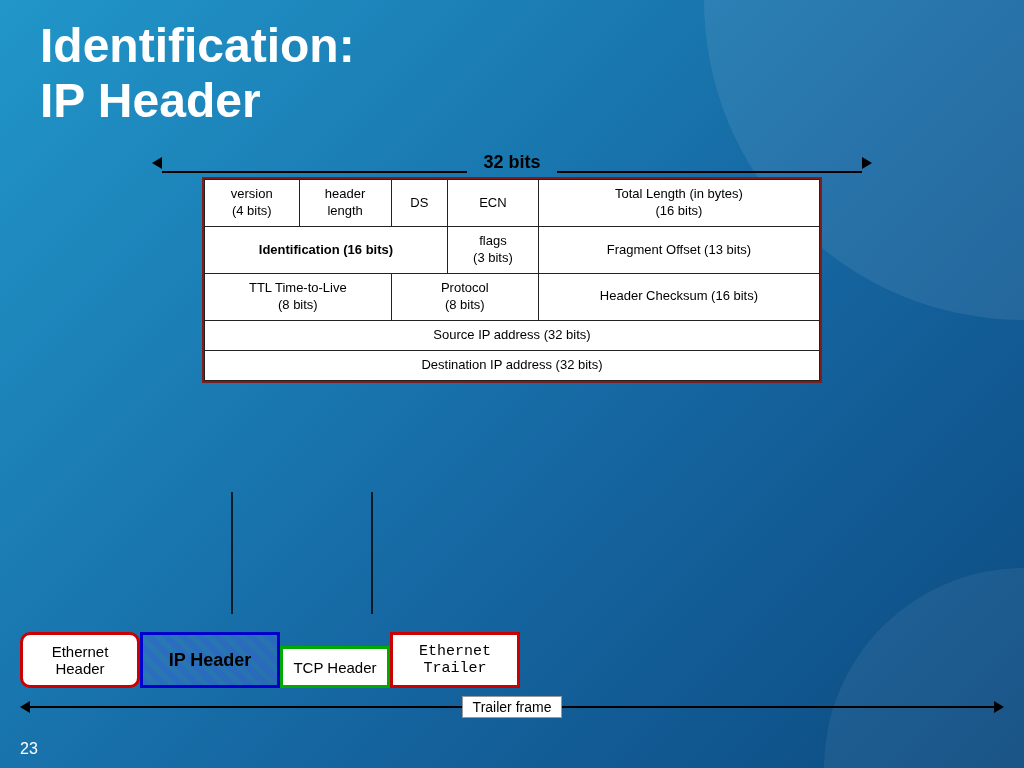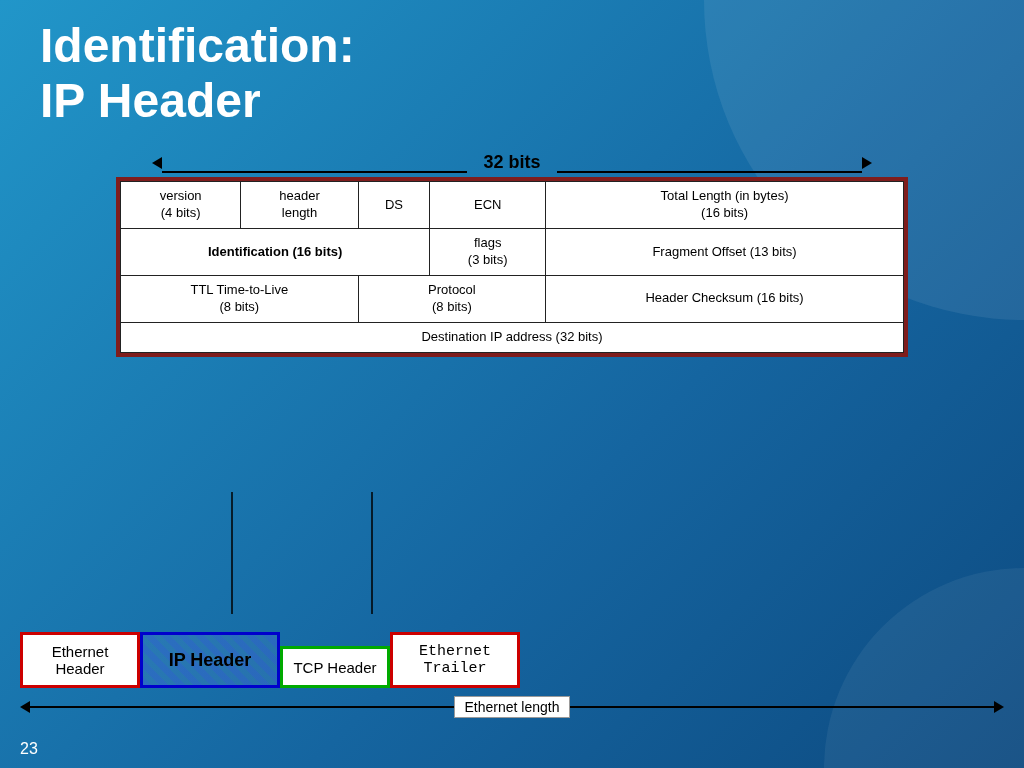--- a/index.html
+++ b/index.html
@@ -92,24 +92,24 @@
     .bits-label {
       font-weight: bold;
       font-size: 18px;
       color: #000;
       padding: 0 16px;
       white-space: nowrap;
     }
 
     
     .ip-table-wrapper {
-      width: 792px;
+      width: 620px;
       margin: 0 auto;
       background: #fff;
-      border: 4px solid #7f1d1d;
+      border: 2px solid #7f1d1d;
     }
     .ip-table {
       width: 100%;
       border-collapse: collapse;
       font-size: 13px;
       color: #000;
     }
     .ip-table td {
       border: 1.5px solid #222;
       padding: 6px 8px;
@@ -133,20 +133,21 @@
       font-weight: normal;
       background: #fff;
       border: 3px solid #cc0000;
       padding: 4px 8px;
       text-align: center;
     }
     .frame-box.eth-header {
       border-color: #cc0000;
       min-width: 120px;
       flex: 0 0 120px;
+      border-radius: 10px;
     }
     .frame-box.ip-header {
       border: 3px solid #0000cc;
       min-width: 140px;
       flex: 0 0 140px;
       background: repeating-linear-gradient(
         45deg,
         rgba(100,100,255,0.25),
         rgba(100,100,255,0.25) 6px,
         rgba(180,180,255,0.1) 6px,
@@ -219,20 +220,23 @@
           <td colspan="3"><strong>Identification (16 bits)</strong></td>
           <td>flags<br>(3 bits)</td>
           <td>Fragment Offset (13 bits)</td>
         </tr>
         <tr>
           <td colspan="2">TTL Time-to-Live<br>(8 bits)</td>
           <td colspan="2">Protocol<br>(8 bits)</td>
           <td>Header Checksum (16 bits)</td>
         </tr>
         <tr>
+          <td colspan="5">Source IP address (32 bits)</td>
+        </tr>
+        <tr>
           <td colspan="5">Destination IP address (32 bits)</td>
         </tr>
       </tbody>
     </table>
   </div>
 </div>
 
 <svg style="position:absolute;top:0;left:0;width:1024px;height:768px;pointer-events:none;z-index:3;">
 
   <line x1="232" y1="492" x2="232" y2="614" stroke="#000" stroke-width="1.5"></line>
@@ -253,20 +257,20 @@
     </div>
     <div class="frame-box eth-trailer">
       <span>Ethernet Trailer</span>
     </div>
   </div>
 
   <div style="display:flex;align-items:center;margin-top:8px;">
     <div style="display:flex;align-items:center;width:100%;">
       <span style="width:0;height:0;border-top:6px solid transparent;border-bottom:6px solid transparent;border-right:10px solid #000;display:inline-block;"></span>
       <div style="flex:1;height:2px;background:#000;"></div>
-      <span style="background:#fff;border:1px solid #999;padding:2px 10px;font-size:14px;color:#000;white-space:nowrap;">Ethernet length</span>
+      <span style="background:#fff;border:1px solid #999;padding:2px 10px;font-size:14px;color:#000;white-space:nowrap;">Trailer frame</span>
       <div style="flex:1;height:2px;background:#000;"></div>
       <span style="width:0;height:0;border-top:6px solid transparent;border-bottom:6px solid transparent;border-left:10px solid #000;display:inline-block;"></span>
     </div>
   </div>
 </div>
 
 <div class="page-num">23</div>
 
 </body></html>

